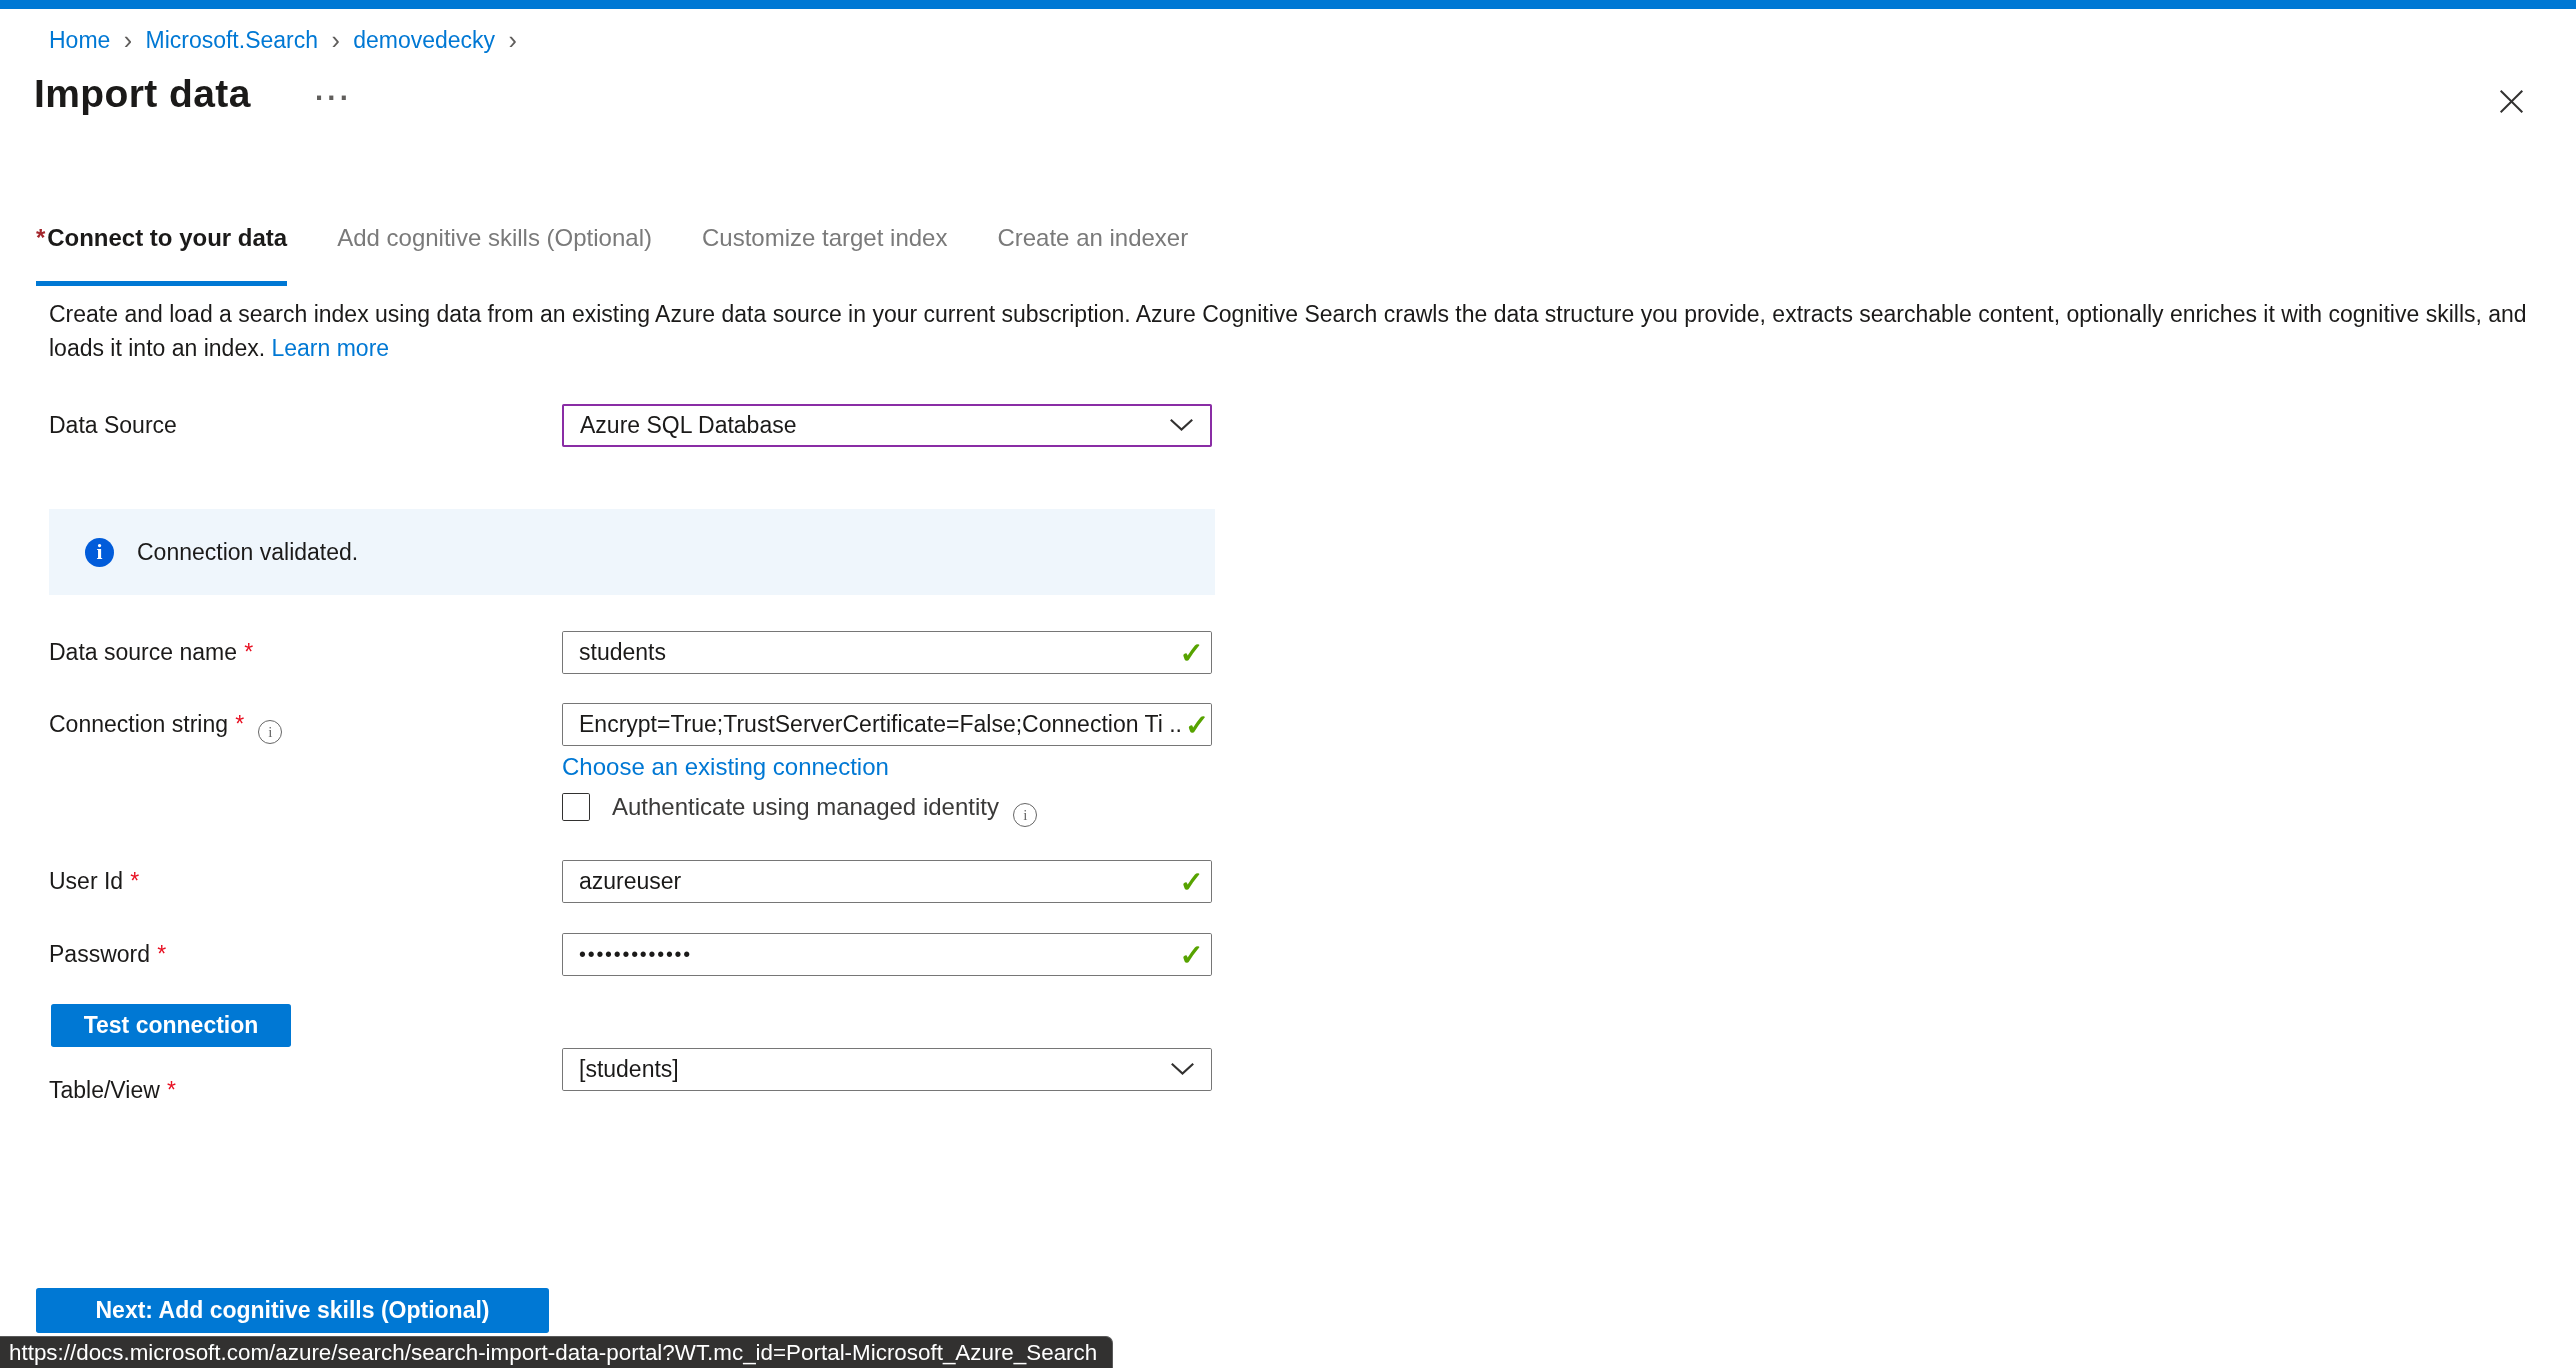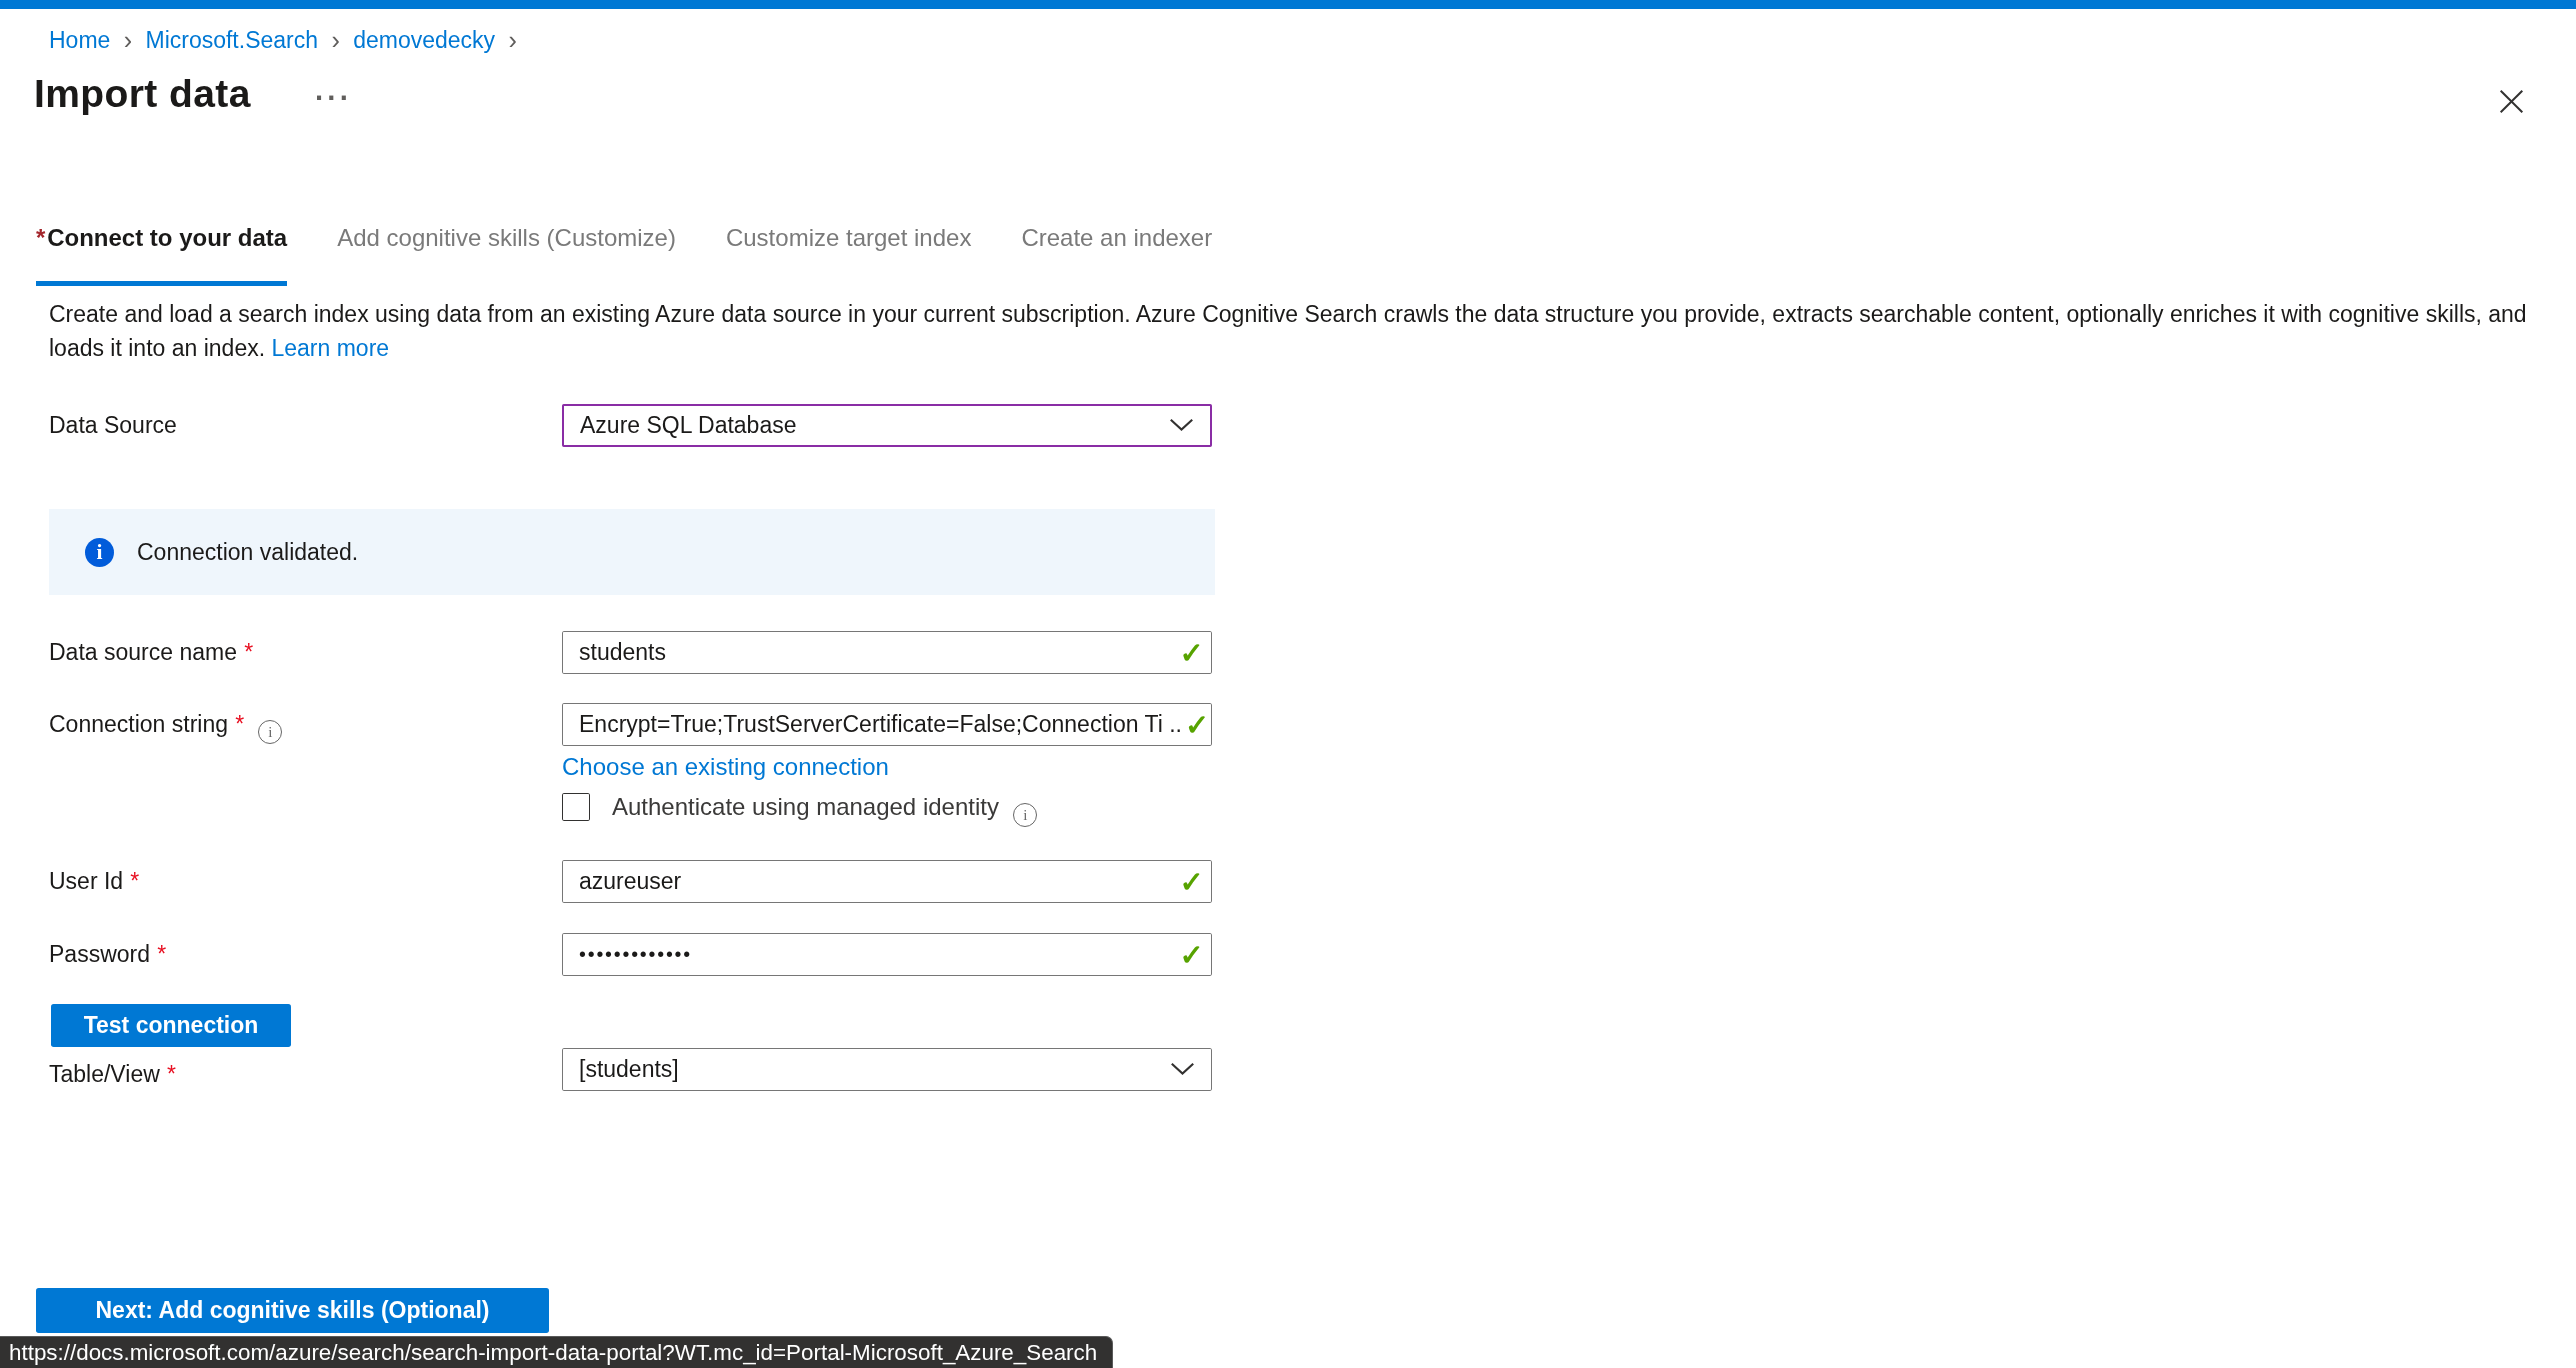--- a/index.html
+++ b/index.html
@@ -118,21 +118,21 @@
       <line x1="3" y1="3" x2="27" y2="27" stroke="#323130" stroke-width="2.2"></line>
       <line x1="27" y1="3" x2="3" y2="27" stroke="#323130" stroke-width="2.2"></line>
     </svg>
   </div>
 
   <div class="tabs">
     <div class="tab active">
       <span class="req-marker">*</span><span>Connect to your data</span>
     </div>
     <div class="tab">
-      <span>Add cognitive skills (Customize)</span>
+      <span>Add cognitive skills (Optional)</span>
     </div>
     <div class="tab">
       <span>Customize target index</span>
     </div>
     <div class="tab">
       <span>Create an indexer</span>
     </div>
   </div>
 
   <p class="intro">
@@ -190,21 +190,21 @@
     <span class="flabel"><span>Password</span><span class="req">*</span></span>
     <div class="field">
       <input type="text" style="font-size: 19.7px; letter-spacing: 1.8px;" value="•••••••••••••">
       <span class="check">✓</span>
     </div>
   </div>
 
   <button class="btn btn-test">Test connection</button>
 
   <div class="frow" style="top:1048px; height:43px;">
-    <span class="flabel" style="height:43px; line-height:52px;"><span>Table/View</span><span class="req">*</span></span>
+    <span class="flabel" style="height:43px; line-height:52px;margin-top:16px;"><span>Table/View</span><span class="req">*</span></span>
     <div class="field dropdown">
       <span class="dd-value">[students]</span>
       <svg class="chev" width="25" height="14.3" viewBox="0 0 28 16">
         <polyline points="2,2 14,13 26,2" fill="none" stroke="#323130" stroke-width="2.4"></polyline>
       </svg>
     </div>
   </div>
 
   <button class="btn btn-next">Next: Add cognitive skills (Optional)</button>
 

